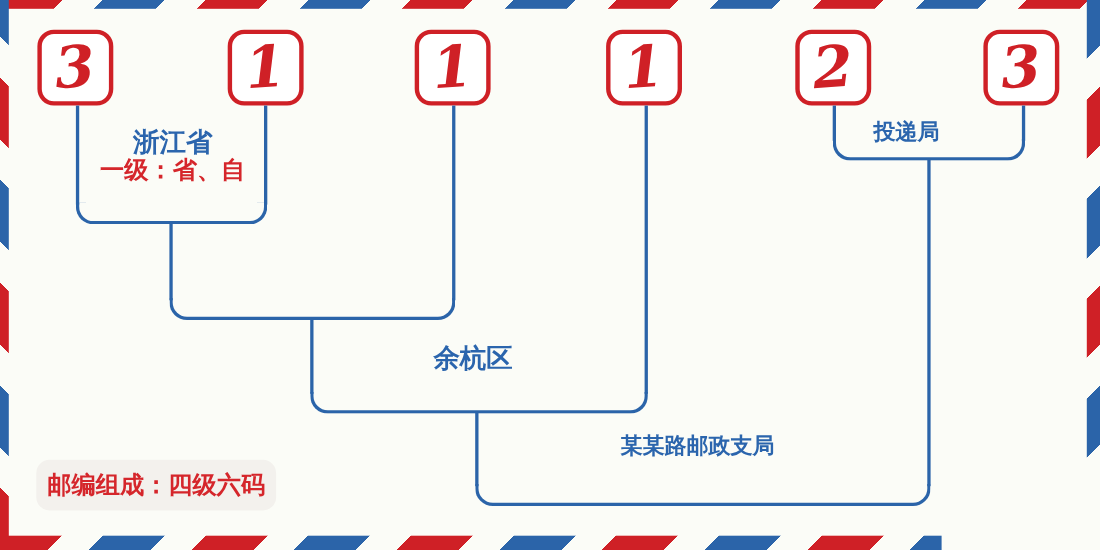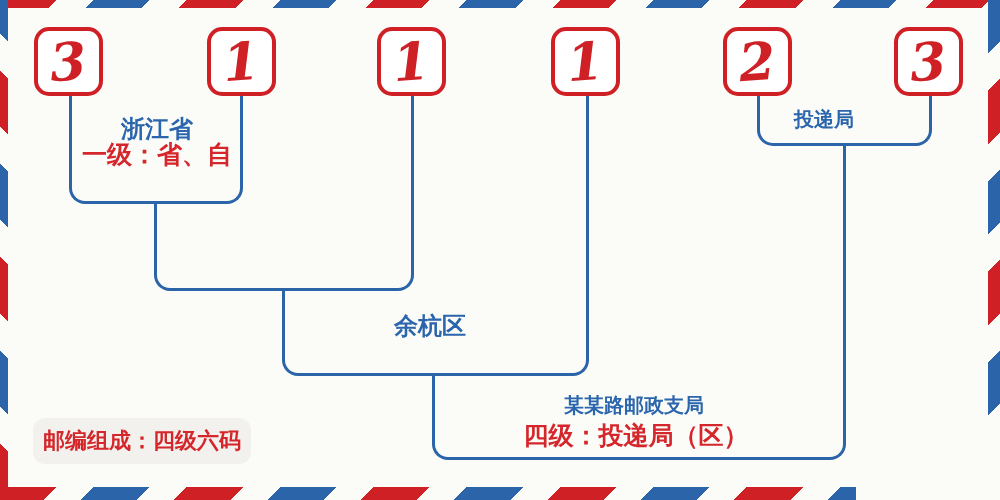--- a/index.html
+++ b/index.html
@@ -56,21 +56,21 @@
 
   
   .lbl{
     position:absolute;transform:translateX(-50%);white-space:nowrap;
     font-weight:bold;text-align:left;
   }
   .lbl.blue{color:#2b65ad;}
   .lbl.red{color:#d5262b;}
   .name-lg{font-size:24px;}
   .name-md{font-size:20px;}
-  .desc{font-size:25px;line-height:23px;}
+  .desc{font-size:22px;line-height:23px;}
   .lp-province{left:157px;top:113px;}
   .lp-l1desc{left:157px;top:143px;}
   .lp-l2desc{left:285px;top:251px;}
   .lp-district{left:430px;top:310px;}
   .lp-l3desc{left:430px;top:339px;}
   .lp-branch{left:634px;top:392px;}
   .lp-l4desc{left:636px;top:424px;}
   .lp-delivery{left:824px;top:106px;}
   .two-line span{display:block;}
 
@@ -133,21 +133,20 @@
   <div class="lbl red desc two-line lp-l1desc">
     <span>一级：省、自</span>
   </div>
 
 
   <div class="lbl blue name-lg lp-district">余杭区</div>
 
 
   <div class="lbl blue name-md lp-branch">某某路邮政支局</div>
 
-  <div class="lbl red desc lp-l4desc">四级：投递局（区）</div>
 
   <div class="lbl blue name-md lp-delivery">投递局</div>
 
   <div class="footer-box">
     <span class="footer-text">邮编组成：四级六码</span>
   </div>
 
 </div>
 
 </body></html>

